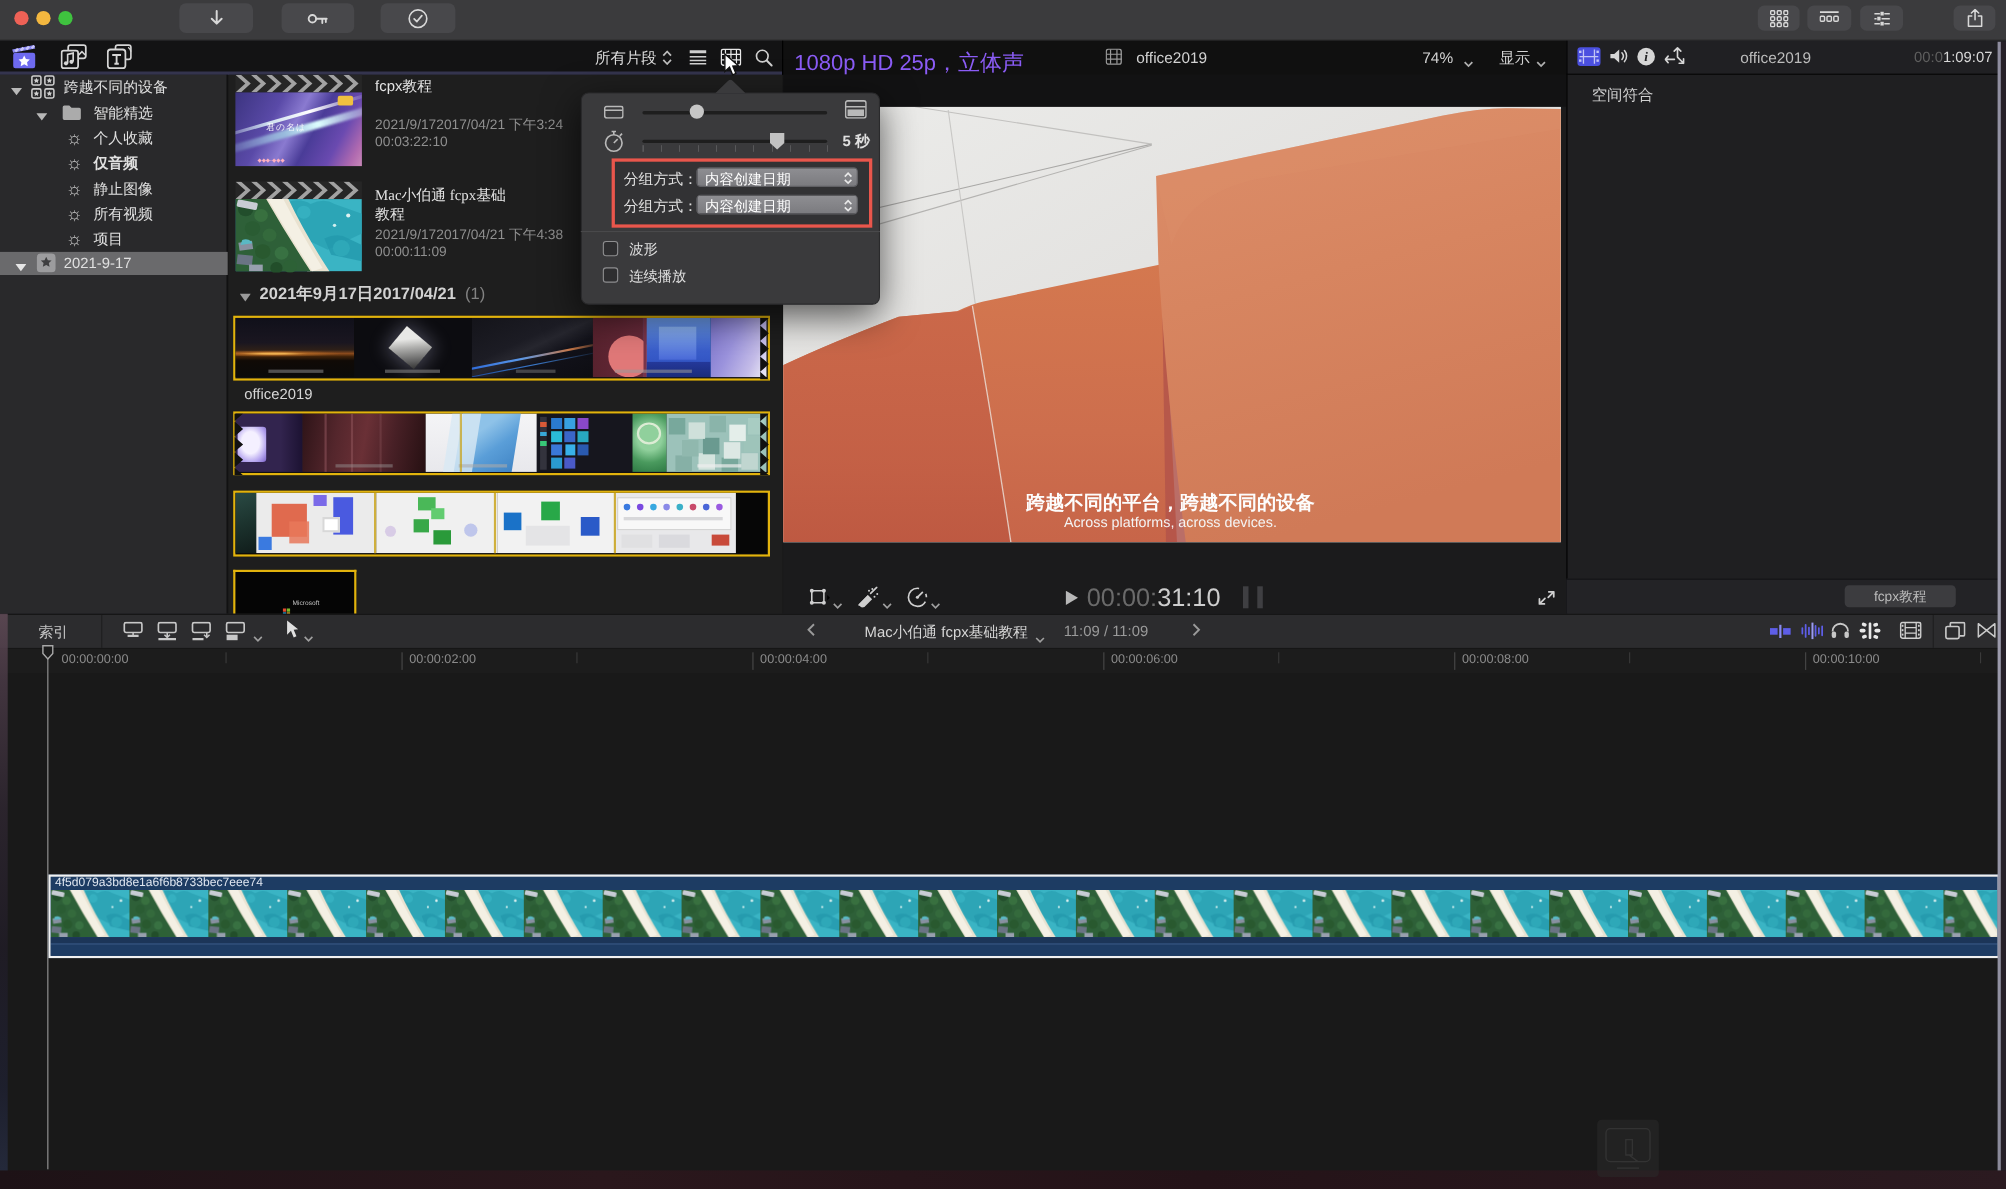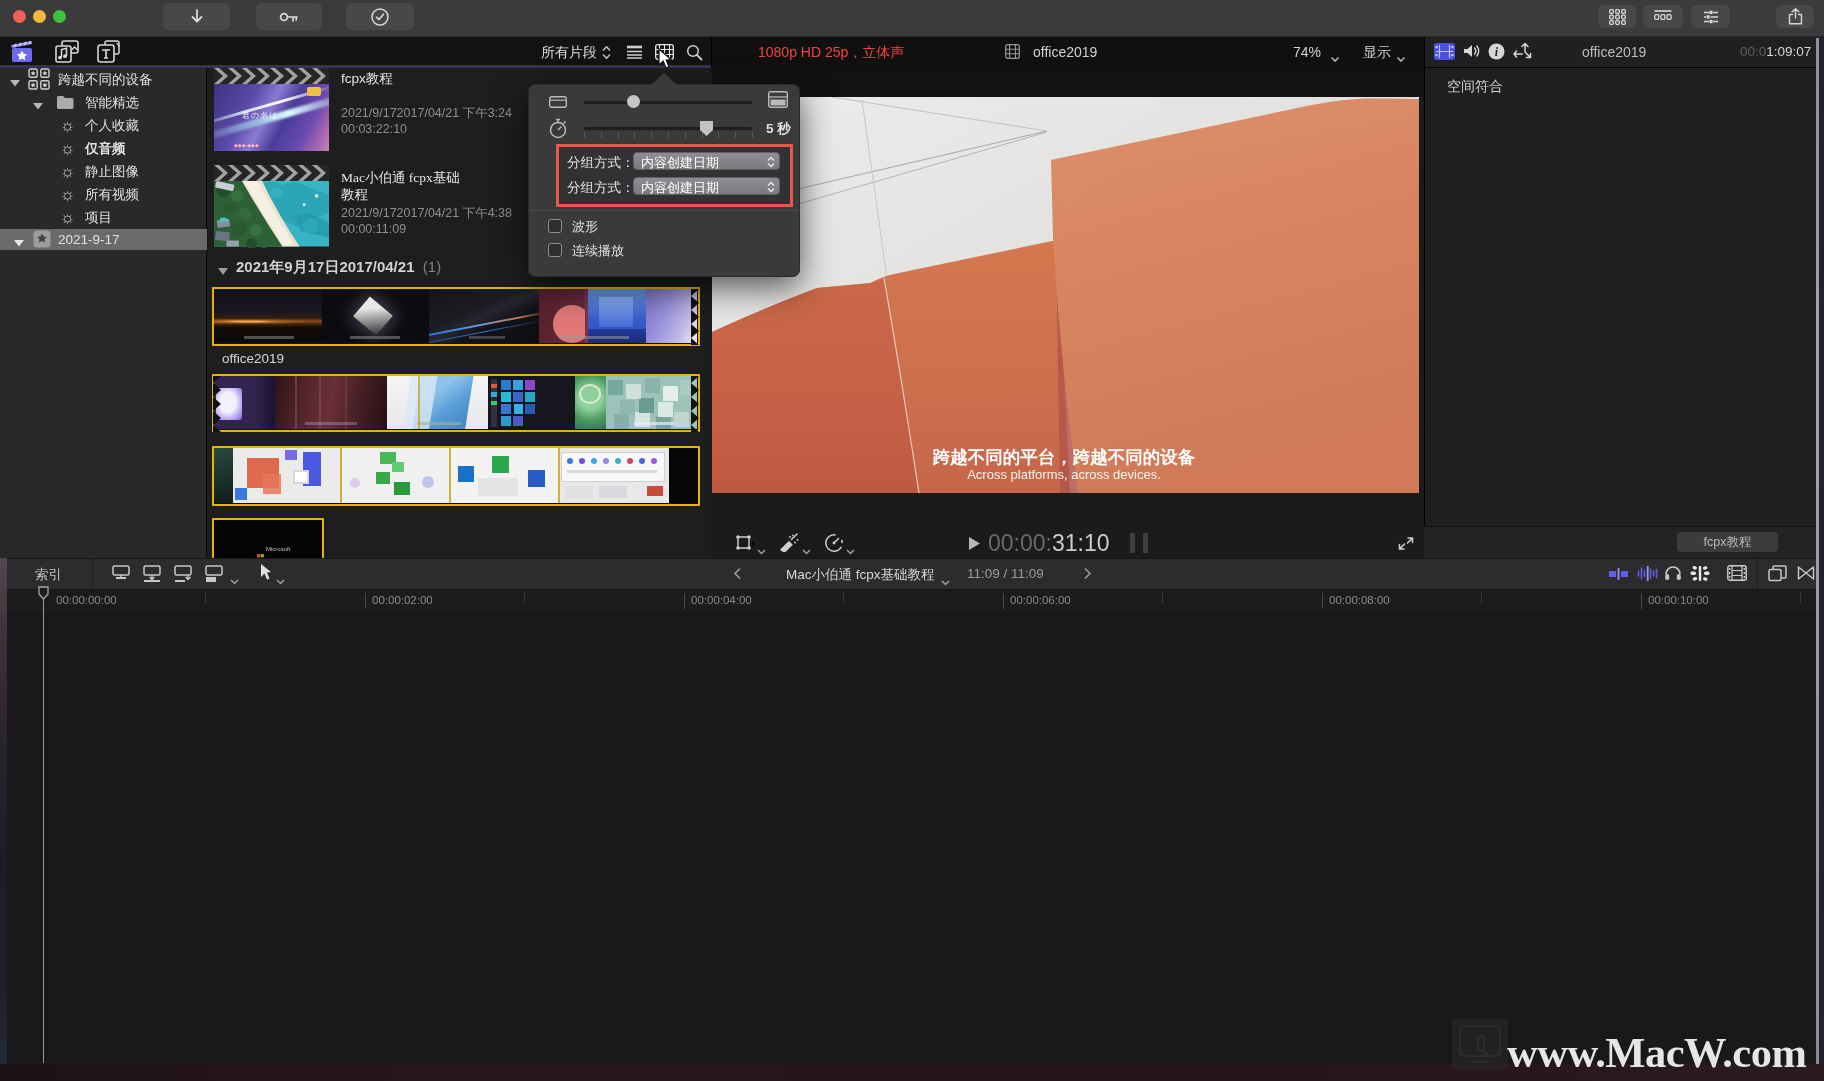--- a/index.html
+++ b/index.html
@@ -136,21 +136,21 @@
       </svg></div>
 <div class="abs" style="left:655px;top:44px;"><svg width="19" height="16" viewBox="0 0 19 16">
         <rect x="0.7" y="0.7" width="17.6" height="14.6" rx="2" stroke="#e8e8e8" stroke-width="1.3" fill="none"></rect>
         <path d="M4.5 1 v14 M9.5 1 v14 M14.5 1 v14 M1 5.5 h17 M1 10.5 h17" stroke="#e8e8e8" stroke-width="1.1"></path>
       </svg></div>
 <div class="abs" style="left:686px;top:44px;"><svg width="17" height="17" viewBox="0 0 17 17">
         <circle cx="7" cy="7" r="5.3" stroke="#cfcfcf" stroke-width="1.5" fill="none"></circle>
         <path d="M11 11 L15.5 15.5" stroke="#cfcfcf" stroke-width="1.8" stroke-linecap="round"></path>
       </svg></div>
 
-<div class="txt" style="left:758px;top:44px;font-size:14px;color:#ef4444;">1080p HD 25p，立体声</div>
+<div class="txt" style="left:722px;top:44px;font-size:20px;color:#8b5cf6;">1080p HD 25p，立体声</div>
 <div class="abs" style="left:1005px;top:44px;"><svg width="15" height="15" viewBox="0 0 15 15">
         <rect x="0.7" y="0.7" width="13.6" height="13.6" rx="2" stroke="#9a9a9a" stroke-width="1.2" fill="none"></rect>
         <path d="M4.6 1 v13 M10.4 1 v13 M1 5.3 h14 M1 9.7 h14" stroke="#9a9a9a" stroke-width="1.1"></path>
       </svg></div>
 <div class="txt" style="left:1033px;top:44px;font-size:14px;color:#d2d2d2;">office2019</div>
 <div class="txt" style="left:1293px;top:44px;font-size:14px;color:#d2d2d2;">74%</div>
 <div class="abs" style="left:1330px;top:49px;"><svg width="10" height="7" viewBox="0 0 10 7">
         <path d="M1.5 1.5 L5 5 L8.5 1.5" stroke="#b0b0b0" stroke-width="1.6" fill="none"></path>
       </svg></div>
 <div class="txt" style="left:1363px;top:44px;font-size:14px;color:#d2d2d2;">显示</div>
@@ -661,20 +661,36 @@
   <div class="abs" style="left:1322px;top:3px;width:1px;height:16px;background:#494949;"></div>
   <div class="abs" style="left:1641px;top:3px;width:1px;height:16px;background:#494949;"></div>
   <div class="abs" style="left:205px;top:3px;width:1px;height:10px;background:#3a3a3a;"></div>
   <div class="abs" style="left:524px;top:3px;width:1px;height:10px;background:#3a3a3a;"></div>
   <div class="abs" style="left:843px;top:3px;width:1px;height:10px;background:#3a3a3a;"></div>
   <div class="abs" style="left:1162px;top:3px;width:1px;height:10px;background:#3a3a3a;"></div>
   <div class="abs" style="left:1481px;top:3px;width:1px;height:10px;background:#3a3a3a;"></div>
   <div class="abs" style="left:1800px;top:3px;width:1px;height:10px;background:#3a3a3a;"></div>
 </div>
 
+<div class="abs" style="left:44px;top:795px;width:1774px;height:76px;border:2px solid #f2f2f2;background:#1d3c63;overflow:hidden;">
+  <div class="abs" style="left:4px;top:-1px;font-size:11px;color:#dfe6f0;">4f5d079a3bd8e1a6f6b8733bec7eee74</div>
+  <div class="abs" style="left:0;top:12px;width:1770px;height:43px;">
+    <svg width="1770" height="43">
+      <defs>
+            <pattern id="bpat" width="71.7" height="43" patternUnits="userSpaceOnUse">
+        <g transform="scale(0.969,0.977)">
+                <use href="#beach"></use>
+              </g>
+      </pattern>
+          </defs>
+      <rect width="1770" height="43" fill="url(#bpat)"></rect>
+    </svg>
+  </div>
+  <div class="abs" style="left:0;top:55px;width:1770px;height:17px;background:linear-gradient(180deg,#1c3558 0 29%,#2c4a74 29% 41%,#1e3c64 41% 100%);"></div>
+</div>
 
 <div class="abs" style="left:43px;top:590px;width:1px;height:473px;background:#9a9a9a;"></div>
 <div class="abs" style="left:38px;top:586px;"><svg width="11" height="14" viewBox="0 0 11 14">
         <path d="M1 1 H10 V8 L5.5 13 L1 8 Z" fill="#1c1c1c" stroke="#a8a8a8" stroke-width="1.3"></path>
       </svg></div>
 
 <div class="abs" style="left:0;top:1064px;width:1824px;height:17px;background:linear-gradient(90deg,#1d1216,#2a171c 30%,#241318 60%,#2b1a20);"></div>
 
 <div class="abs" style="left:1816px;top:38px;width:3px;height:1026px;background:linear-gradient(180deg,#8d8c9e,#a3a2b2 30%,#9a99aa 60%,#8a8a9a);"></div>
 <div class="abs" style="left:1819px;top:38px;width:5px;height:1026px;background:#262028;"></div>
@@ -682,21 +698,20 @@
 
 <div class="abs" style="left:1452px;top:1018px;width:56px;height:52px;background:#2a2a2a;border-radius:4px;opacity:0.55;">
   <svg width="56" height="52" viewBox="0 0 56 52">
         <g stroke="#4a4a4a" stroke-width="1.2" fill="none">
           <rect x="8" y="8" width="40" height="30" rx="4"></rect>
           <path d="M22 38 h12 M18 44 h20"></path>
           <path d="M26 18 h6 v14 h-6 z M29 32 l8 6"></path>
         </g>
       </svg>
 </div>
-<div class="txt" style="left:1507px;top:1028px;font-family:'Liberation Serif',serif;font-weight:bold;font-size:42.5px;letter-spacing:-0.5px;color:#e6e6e6;">www.MacW.com</div>
 
 <div class="abs" style="left:528px;top:84px;width:272px;height:193px;background:#3a3a3c;border-radius:7px;box-shadow:0 10px 34px rgba(0,0,0,0.65);border:1px solid #2a2a2c;"></div>
 <div class="abs" style="left:650px;top:72px;"><svg width="28" height="13" viewBox="0 0 28 13">
         <path d="M0 13 L12 1.5 Q14 -0.5 16 1.5 L28 13 Z" fill="#3a3a3c"></path>
       </svg></div>
 <div class="abs" style="left:528px;top:84px;width:272px;height:193px;font-size:13px;color:#e0e0e0;">
 
   <div class="abs" style="left:21px;top:12px;"><svg width="18" height="12" viewBox="0 0 18 12">
           <rect x="0.7" y="0.7" width="16.6" height="10.6" rx="2" stroke="#b9b9b9" stroke-width="1.4" fill="none"></rect>
           <path d="M1 4.2 h16" stroke="#b9b9b9" stroke-width="1.2"></path>

